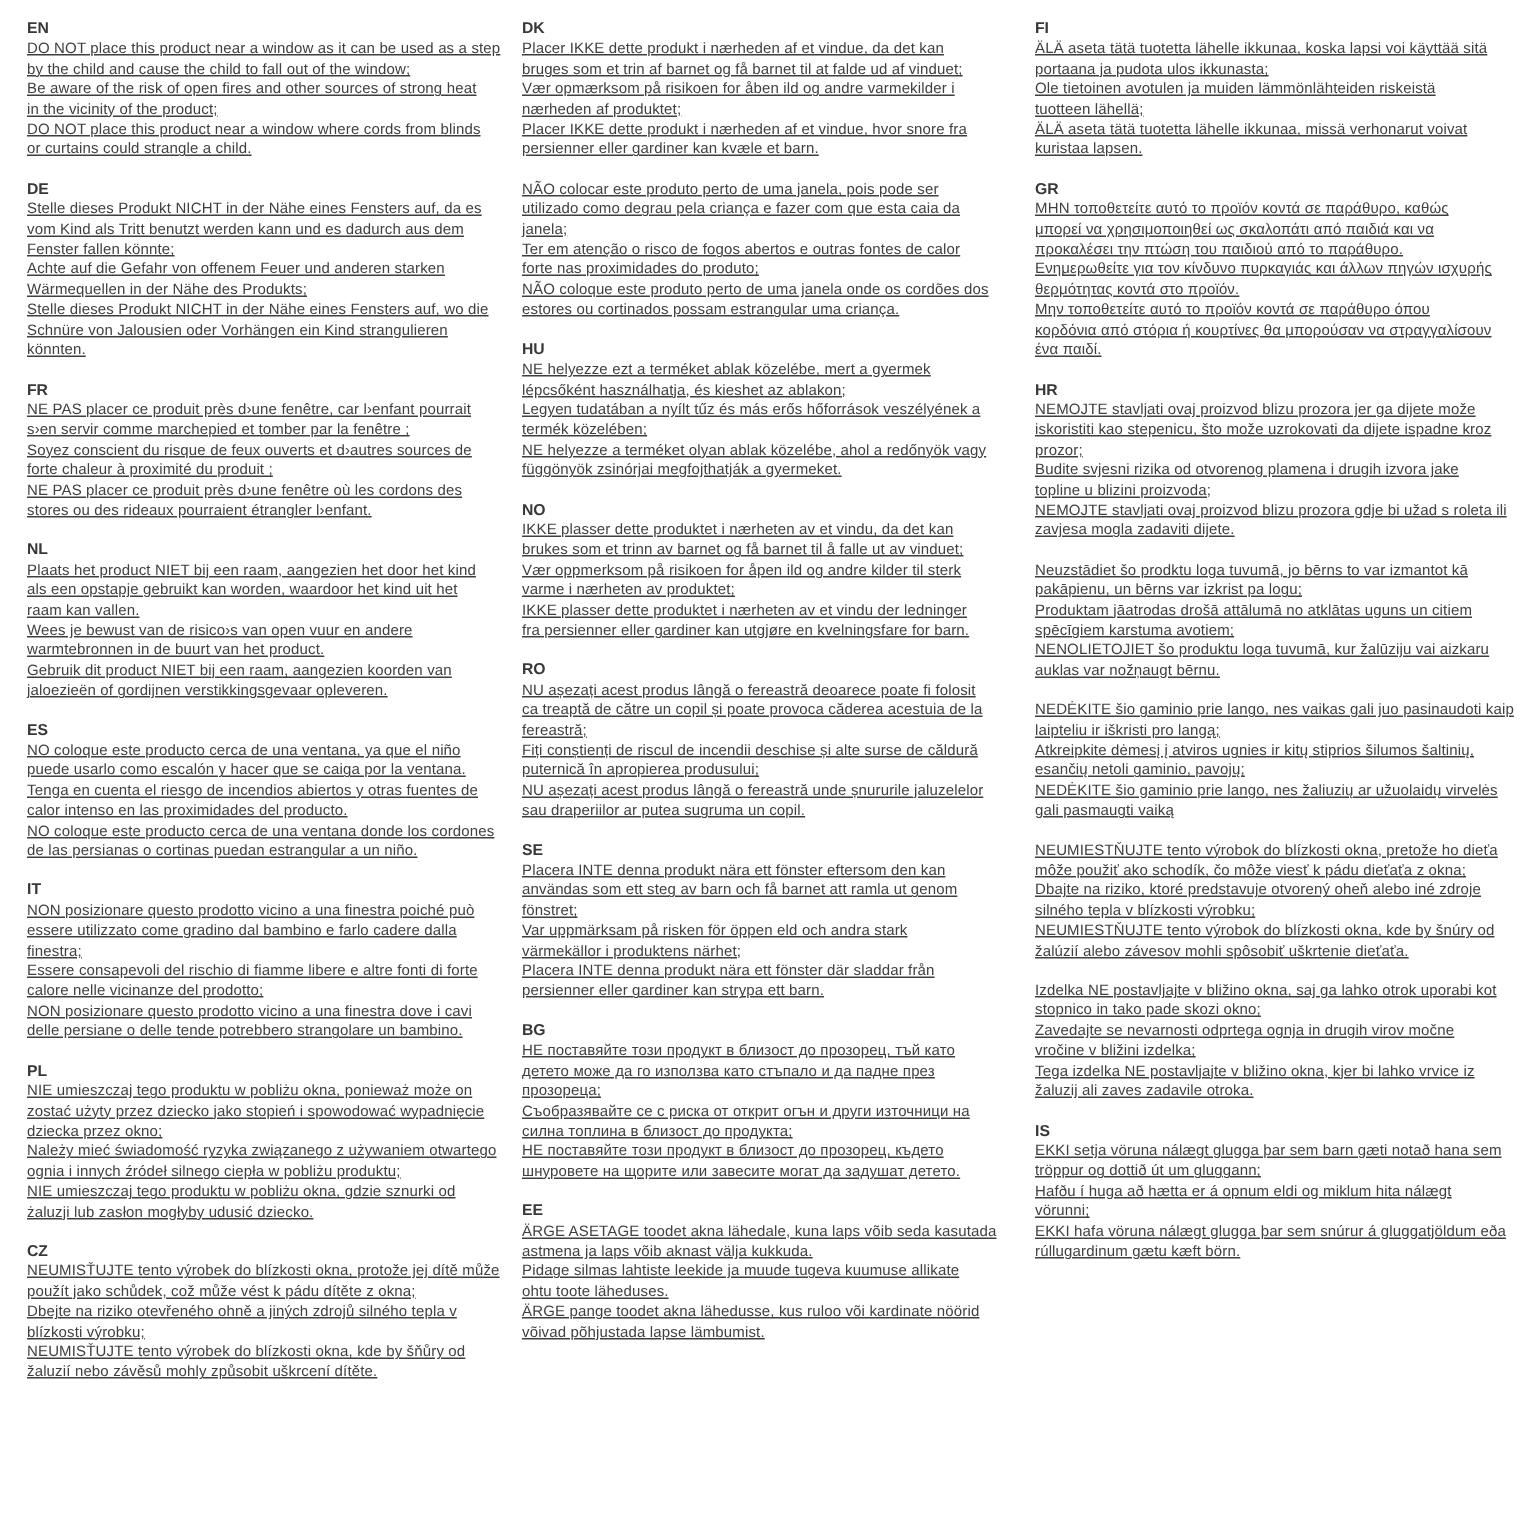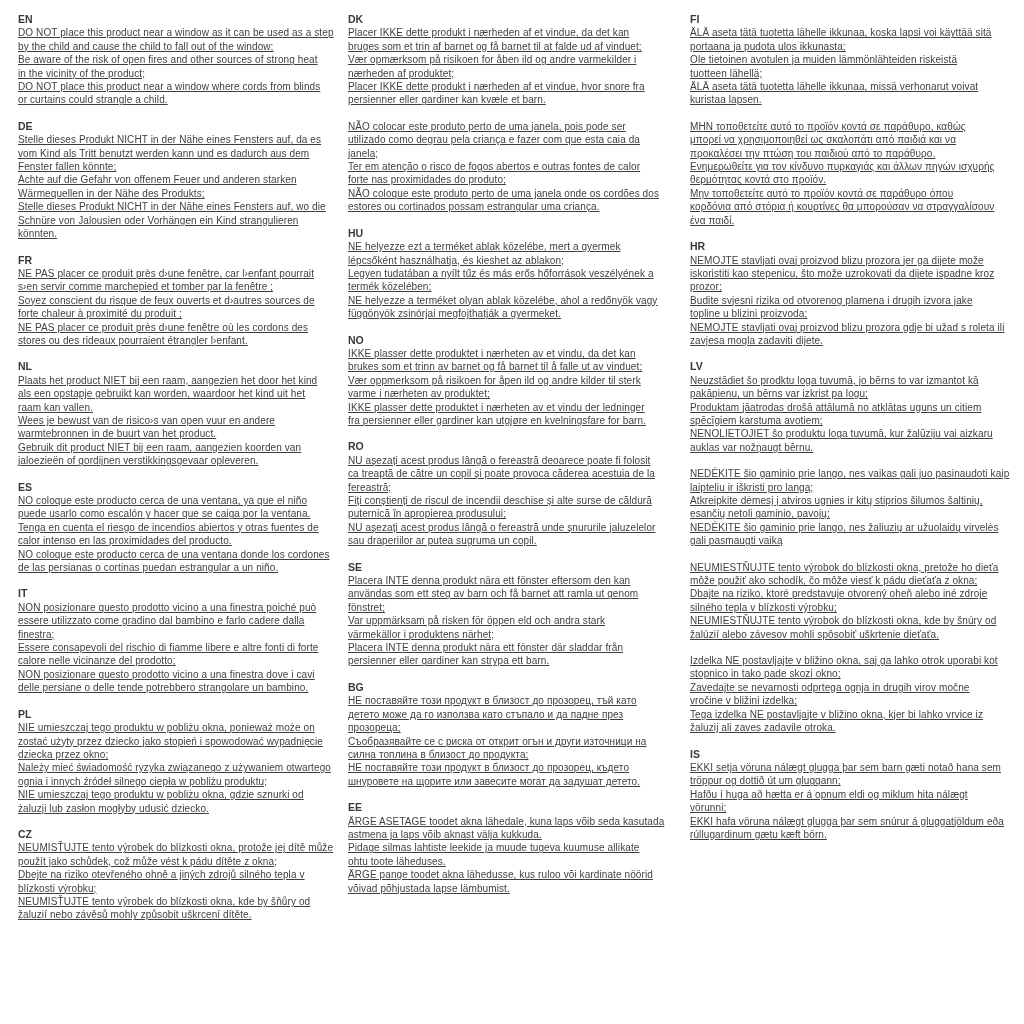--- a/index.html
+++ b/index.html
@@ -209,41 +209,41 @@
     <div class="block">
       <div class="code">FI</div>
       <div class="text">ÄLÄ aseta tätä tuotetta lähelle ikkunaa, koska lapsi voi käyttää sitä
 portaana ja pudota ulos ikkunasta;
 Ole tietoinen avotulen ja muiden lämmönlähteiden riskeistä
 tuotteen lähellä;
 ÄLÄ aseta tätä tuotetta lähelle ikkunaa, missä verhonarut voivat
 kuristaa lapsen.</div>
     </div>
     <div class="block">
+      <div class="code">GR</div>
       <div class="text">ΜΗΝ τοποθετείτε αυτό το προϊόν κοντά σε παράθυρο, καθώς
 μπορεί να χρησιμοποιηθεί ως σκαλοπάτι από παιδιά και να
 προκαλέσει την πτώση του παιδιού από το παράθυρο.
 Ενημερωθείτε για τον κίνδυνο πυρκαγιάς και άλλων πηγών ισχυρής
 θερμότητας κοντά στο προϊόν.
 Μην τοποθετείτε αυτό το προϊόν κοντά σε παράθυρο όπου
 κορδόνια από στόρια ή κουρτίνες θα μπορούσαν να στραγγαλίσουν
 ένα παιδί.</div>
     </div>
     <div class="block">
       <div class="code">HR</div>
       <div class="text">NEMOJTE stavljati ovaj proizvod blizu prozora jer ga dijete može
 iskoristiti kao stepenicu, što može uzrokovati da dijete ispadne kroz
 prozor;
 Budite svjesni rizika od otvorenog plamena i drugih izvora jake
 topline u blizini proizvoda;
 NEMOJTE stavljati ovaj proizvod blizu prozora gdje bi užad s roleta ili
 zavjesa mogla zadaviti dijete.</div>
     </div>
     <div class="block">
-      <div class="code">LV</div>
       <div class="text">Neuzstādiet šo prodktu loga tuvumā, jo bērns to var izmantot kā
 pakāpienu, un bērns var izkrist pa logu;
 Produktam jāatrodas drošā attālumā no atklātas uguns un citiem
 spēcīgiem karstuma avotiem;
 NENOLIETOJIET šo produktu loga tuvumā, kur žalūziju vai aizkaru
 auklas var nožņaugt bērnu.</div>
     </div>
     <div class="block">
       <div class="text">NEDĖKITE šio gaminio prie lango, nes vaikas gali juo pasinaudoti kaip
 laipteliu ir iškristi pro langą;

